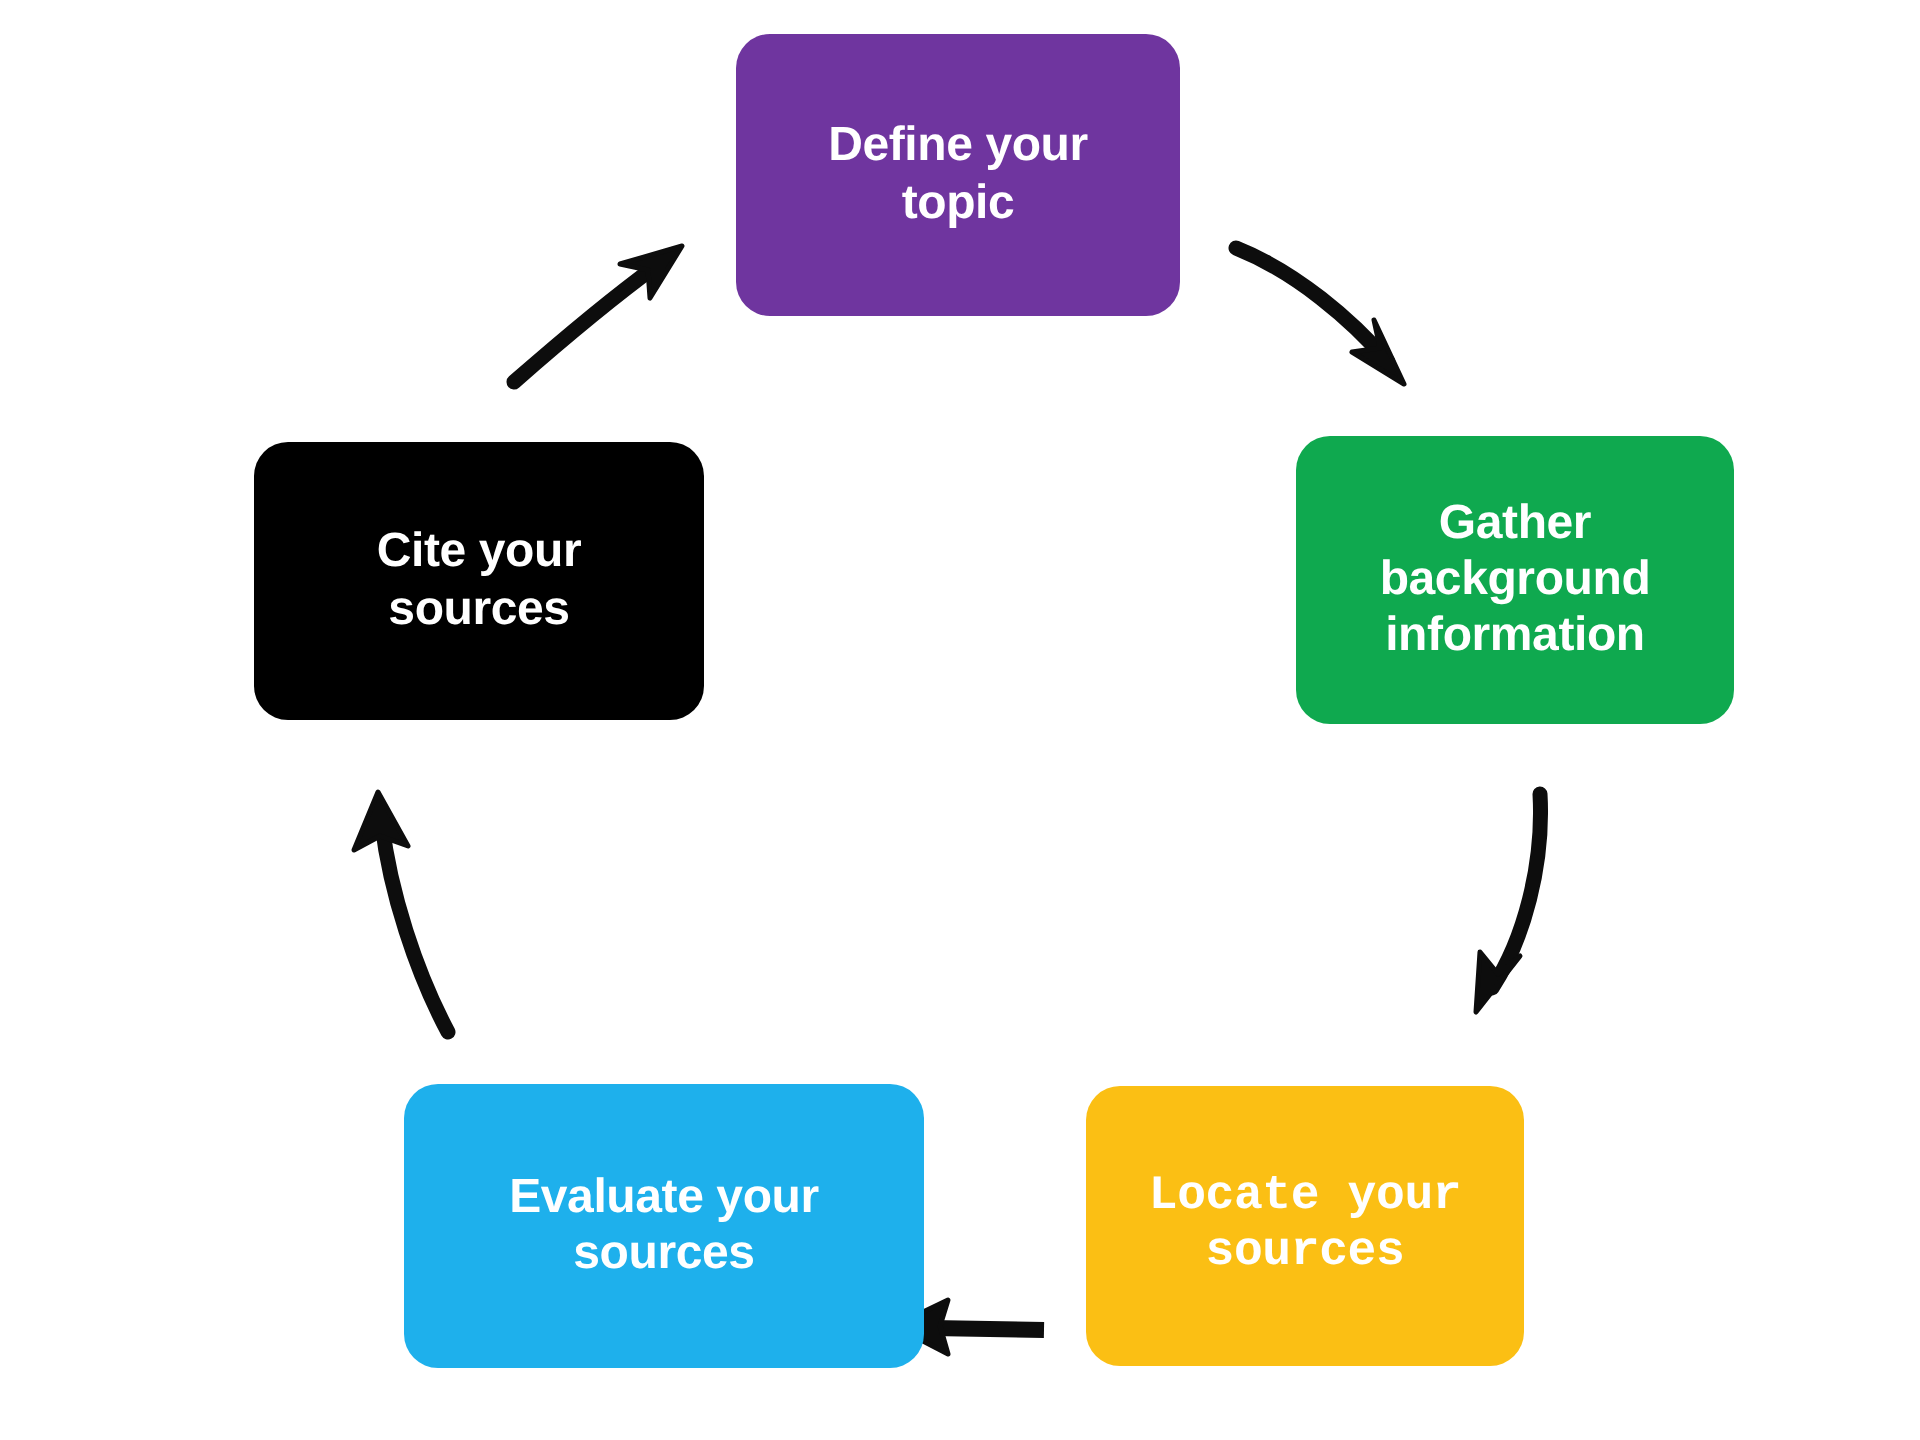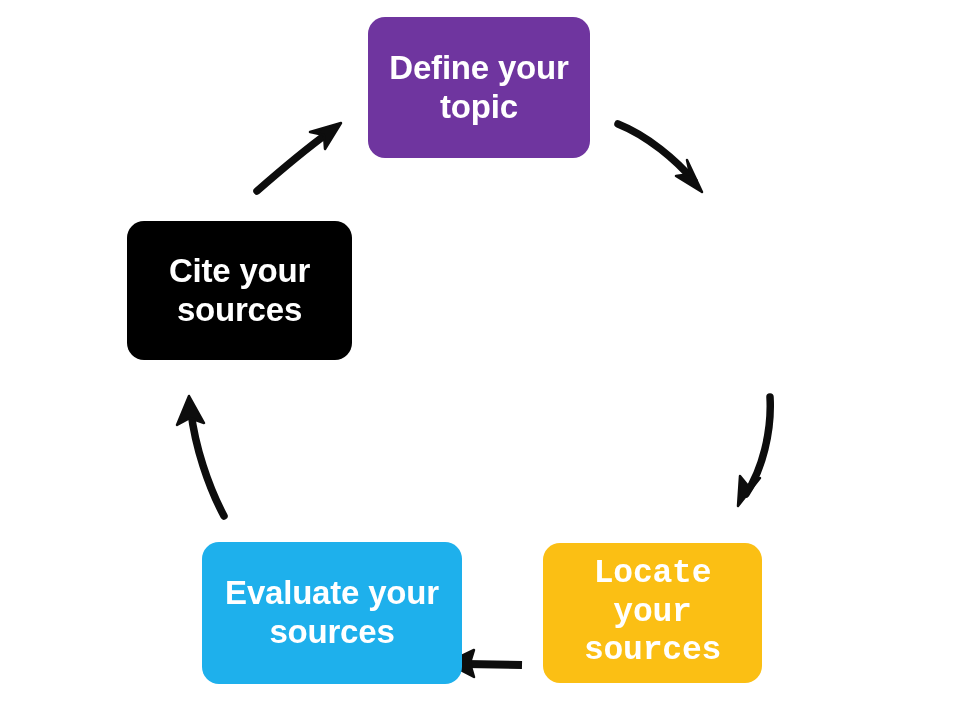--- a/index.html
+++ b/index.html
@@ -22,21 +22,21 @@
     align-items: center;
     justify-content: center;
     text-align: center;
     border-radius: 17px;
     box-sizing: border-box;
     padding: 4px 10px;
   }
   .node-label {
     color: #ffffff;
     font-weight: bold;
-    font-size: 33px;
+    font-size: 24px;
     line-height: 1.18;
     letter-spacing: -0.2px;
     white-space: pre-line;
     user-select: none;
   }
   #arrow-layer {
     position: absolute;
     left: 0;
     top: 0;
     width: 960px;
@@ -81,20 +81,25 @@
       <path d="M 257 191 C 281 170 306 149 328 133" fill="none" stroke="#0d0d0d" stroke-width="7.5" stroke-linecap="round"></path>
       <path d="M 341 123 L 325 149 L 324 135 L 310 132 Z" fill="#0d0d0d" stroke="#0d0d0d" stroke-width="2.5" stroke-linejoin="round"></path>
     </g>
   </svg>
 
   <div class="node" id="node-define" style="background: rgb(111, 53, 159);">
     <span class="node-label" style="color: rgb(255, 255, 255);">Define your
 topic</span>
   </div>
 
+  <div class="node" id="node-gather" style="background: rgb(15, 169, 79);">
+    <span class="node-label" style="color: rgb(255, 255, 255);">Gather
+background
+information</span>
+  </div>
 
   <div class="node" id="node-locate" style="background: rgb(251, 191, 20);">
     <span class="node-label" style="color: rgb(255, 255, 255);">Locate your
 sources</span>
   </div>
 
   <div class="node" id="node-evaluate" style="background: rgb(30, 176, 236);">
     <span class="node-label" style="color: rgb(255, 255, 255);">Evaluate your
 sources</span>
   </div>

